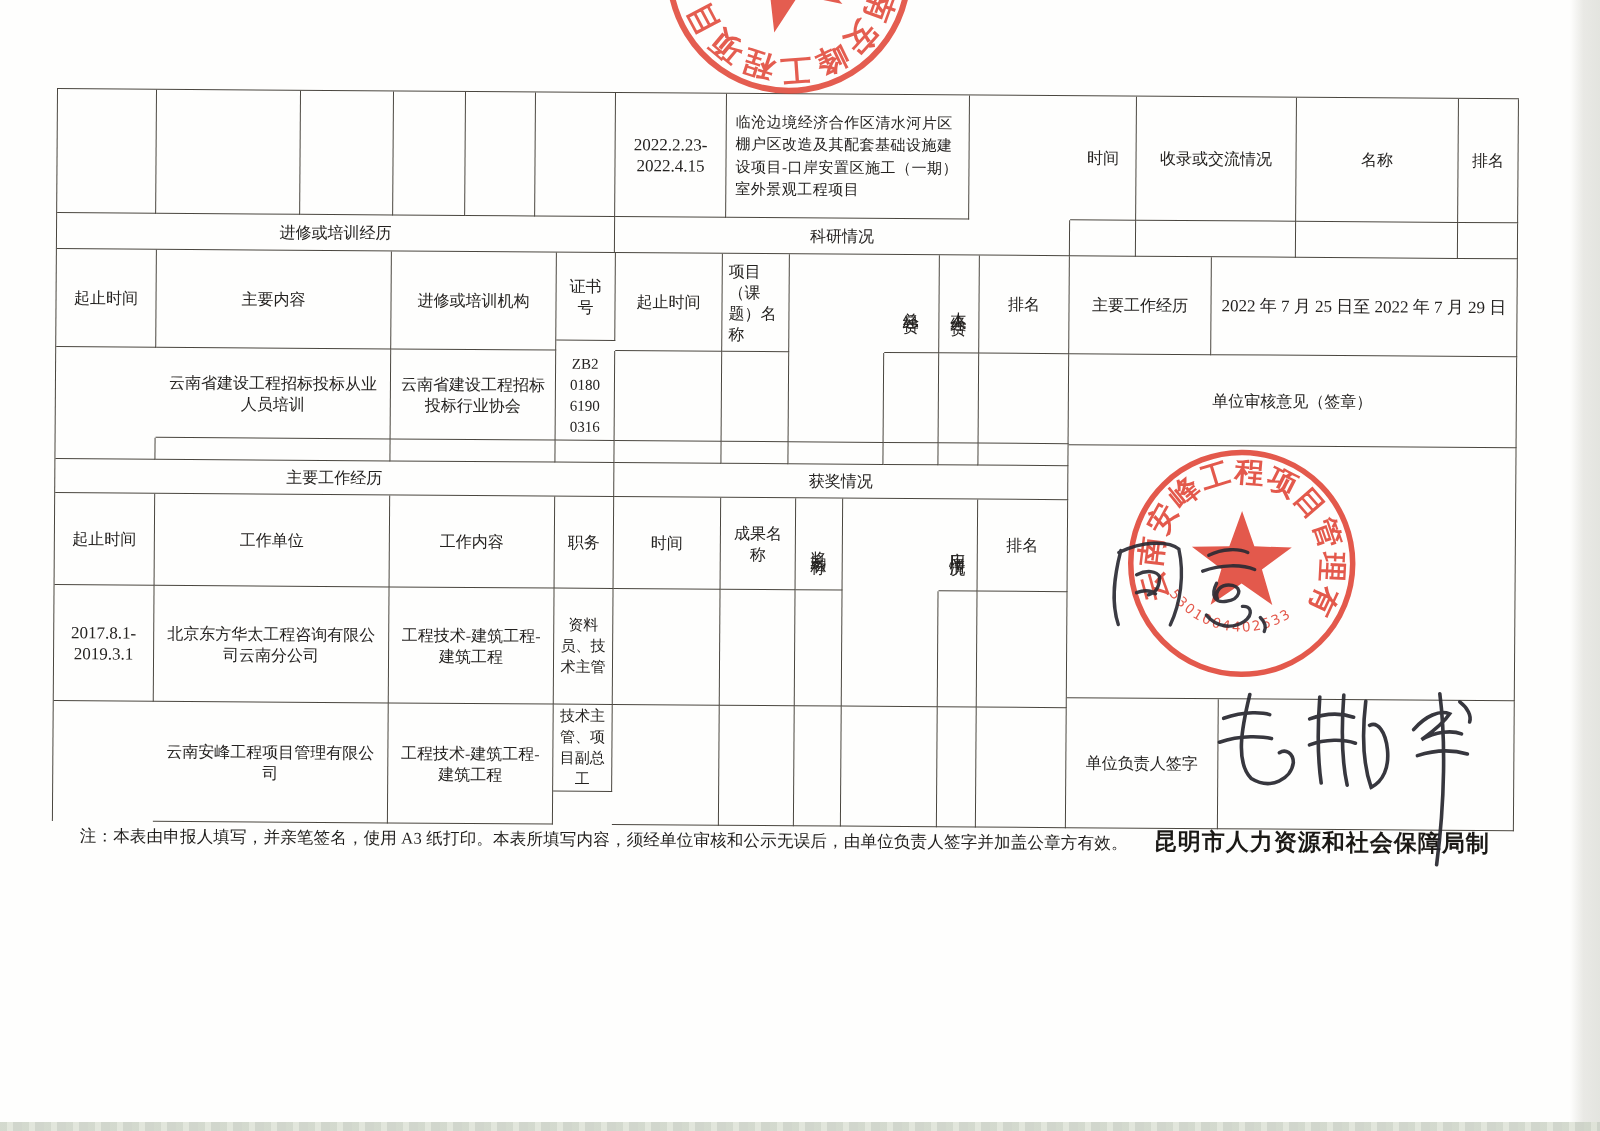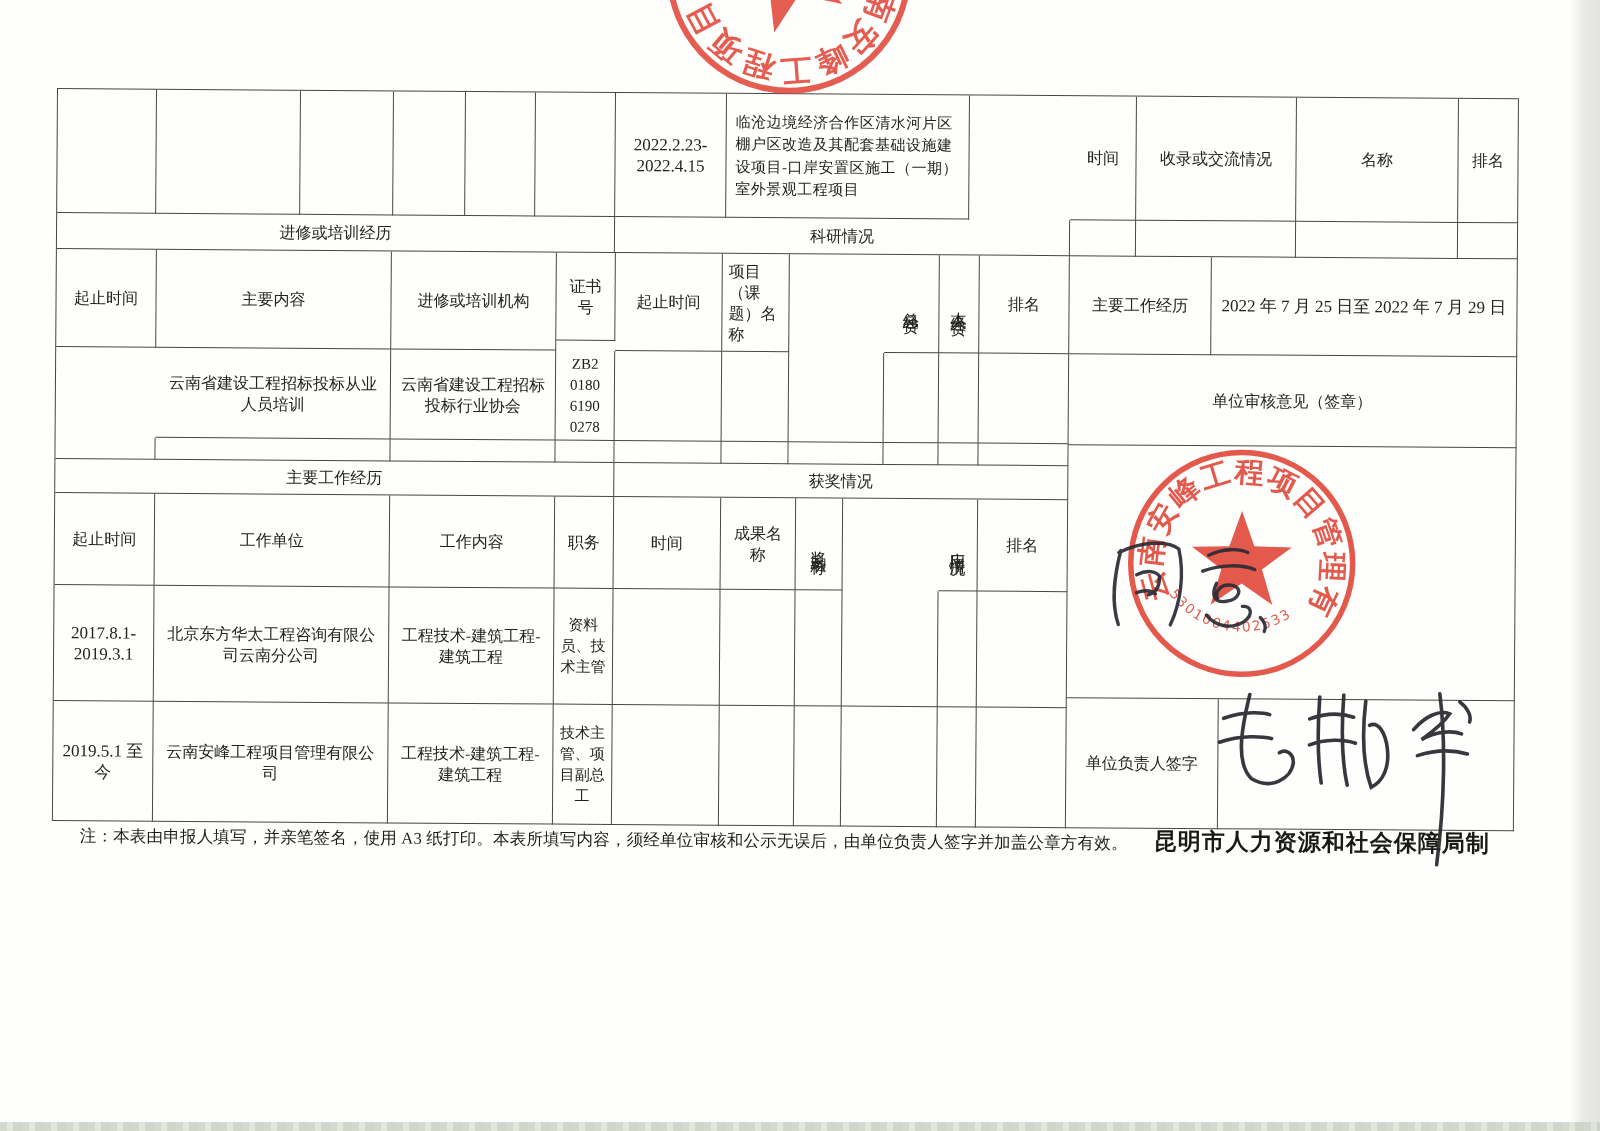--- a/index.html
+++ b/index.html
@@ -67,21 +67,21 @@
    <div class="c vert" style="left:883px;top:160px;width:40px;height:98px">本人经费</div>
    <div class="c" style="left:923px;top:160px;width:90px;height:98px">排名</div>
    <div class="c" style="left:1013px;top:160px;width:142px;height:98px">主要工作经历</div>
    <div class="c big" style="left:1155px;top:160px;width:306px;height:98px">2022 年 7 月 25 日至 2022 年 7 月 29 日</div>
 
    <div class="c" style="left:100px;top:258px;width:235px;height:90px">云南省建设工程招标投标从业人员培训</div>
    <div class="c" style="left:335px;top:258px;width:165px;height:90px">云南省建设工程招标投标行业协会</div>
    <div class="c sm" style="left:500px;top:258px;width:59px;height:90px">ZB2
 0180
 6190
-0278</div>
+0316</div>
    <div class="c" style="left:559px;top:258px;width:107px;height:90px"></div>
    <div class="c" style="left:666px;top:258px;width:67px;height:90px"></div>
    <div class="c" style="left:733px;top:258px;width:95px;height:90px"></div>
    <div class="c" style="left:828px;top:258px;width:55px;height:90px"></div>
    <div class="c" style="left:883px;top:258px;width:40px;height:90px"></div>
    <div class="c" style="left:923px;top:258px;width:90px;height:90px"></div>
    <div class="c" style="left:1013px;top:258px;width:448px;height:91px">单位审核意见（签章）</div>
 
    <div class="c" style="left:0;top:348px;width:100px;height:22px"></div>
    <div class="c" style="left:100px;top:348px;width:235px;height:22px"></div>
@@ -114,24 +114,23 @@
    <div class="c" style="left:100px;top:496px;width:235px;height:116px">北京东方华太工程咨询有限公司云南分公司</div>
    <div class="c" style="left:335px;top:496px;width:165px;height:116px">工程技术-建筑工程-建筑工程</div>
    <div class="c sm" style="left:500px;top:496px;width:59px;height:116px">资料员、技术主管</div>
    <div class="c" style="left:559px;top:496px;width:107px;height:116px"></div>
    <div class="c" style="left:666px;top:496px;width:75px;height:116px"></div>
    <div class="c" style="left:741px;top:496px;width:47px;height:116px"></div>
    <div class="c" style="left:788px;top:496px;width:96px;height:116px"></div>
    <div class="c" style="left:884px;top:496px;width:39px;height:116px"></div>
    <div class="c" style="left:923px;top:496px;width:90px;height:116px"></div>
 
-   <div class="c big" style="left:0;top:612px;width:100px;height:120px">2019.5.1 至今</div>
    <div class="c" style="left:100px;top:612px;width:235px;height:120px">云南安峰工程项目管理有限公司</div>
    <div class="c" style="left:335px;top:612px;width:165px;height:120px">工程技术-建筑工程-建筑工程</div>
-   <div class="c sm" style="left:500px;top:612px;width:59px;height:120px">技术主管、项目副总工</div>
+   <div class="c sm" style="left:500px;top:612px;width:59px;height:87px">技术主管、项目副总工</div>
    <div class="c" style="left:559px;top:612px;width:107px;height:120px"></div>
    <div class="c" style="left:666px;top:612px;width:75px;height:120px"></div>
    <div class="c" style="left:741px;top:612px;width:47px;height:120px"></div>
    <div class="c" style="left:788px;top:612px;width:96px;height:120px"></div>
    <div class="c" style="left:884px;top:612px;width:39px;height:120px"></div>
    <div class="c" style="left:923px;top:612px;width:90px;height:120px"></div>
    <div class="c" style="left:1013px;top:602px;width:152px;height:130px">单位负责人签字</div>
    <div class="c" style="left:1165px;top:602px;width:296px;height:130px"></div>
   </div>
 

